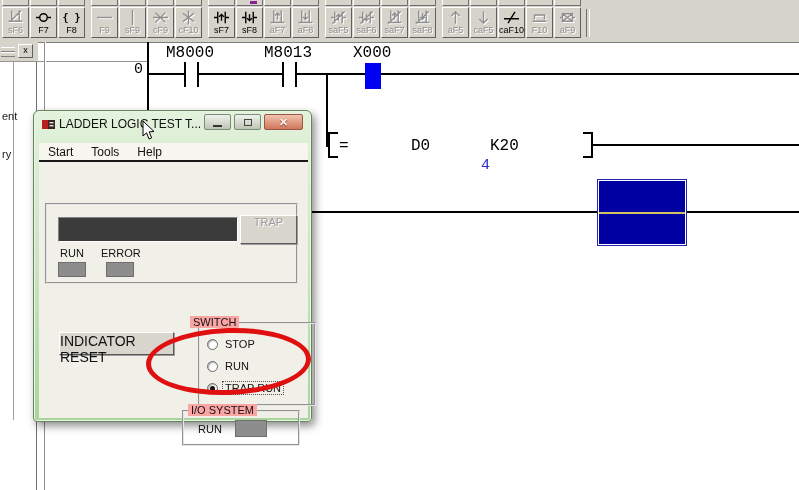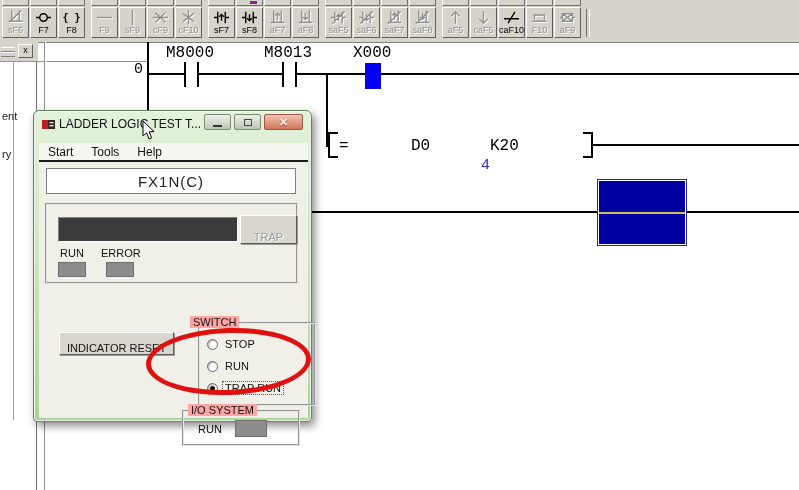--- a/index.html
+++ b/index.html
@@ -69,25 +69,25 @@
   .menu-item{font-size:12px;color:#111;padding:0 9px;}
   #menu-sep{position:absolute;left:0;top:17px;width:100%;height:2px;background:#191919;}
   #plc-box{position:absolute;left:7px;top:25px;width:250px;height:26px;background:#fff;border:1px solid #7f7f7f;
       box-sizing:border-box;display:flex;align-items:center;justify-content:center;font-size:15px;color:#222;letter-spacing:1px;}
   .groupbox{position:absolute;border:2px groove #e6e6e6;box-sizing:border-box;}
   .group-legend{position:absolute;font-size:11px;color:#111;background:#fca5a5;padding:0 3px;}
   #status-group{left:6px;top:60px;width:253px;height:81px;}
   #trap-display{position:absolute;left:11px;top:12px;width:180px;height:25px;background:#3b3b3b;
       border:1px solid;border-color:#828282 #fff #fff #828282;box-sizing:border-box;}
   .btn3d{background:#d9d6cd;box-sizing:border-box;border:1px solid;border-color:#fff #5a5a5a #5a5a5a #fff;
-      box-shadow:1px 1px 0 #9c9c9c;display:flex;align-items:flex-end;justify-content:center;}
+      box-shadow:1px 1px 0 #9c9c9c;display:flex;align-items:flex-start;justify-content:center;}
   #trap-btn{position:absolute;left:193px;top:10px;width:57px;height:29px;font-size:11px;color:#9c9c9c;text-shadow:1px 1px 0 #fff;}
   .led-label{position:absolute;font-size:11px;color:#111;}
   .led-box{position:absolute;width:28px;height:15px;background:#8d8d8d;border:1px solid #6e6e6e;box-sizing:border-box;}
-  #indicator-reset-btn{position:absolute;left:20px;top:189px;width:115px;height:23px;font-size:11px;color:#111;}
+  #indicator-reset-btn{position:absolute;left:20px;top:189px;width:115px;height:23px;font-size:14px;color:#111;}
   #switch-group{left:159px;top:179px;width:118px;height:84px;}
   .radio-row{position:absolute;left:7px;display:flex;align-items:center;height:16px;}
   .radio-circle{width:11px;height:11px;border-radius:50%;background:#fdfdfd;border:1px solid #6a6a6a;
       box-shadow:inset 1px 1px 1px #b0b0b0;box-sizing:border-box;display:flex;align-items:center;justify-content:center;}
   .radio-dot{width:5px;height:5px;border-radius:50%;background:#111;}
   .radio-label{font-size:11px;color:#111;margin-left:5px;padding:0 2px;}
   .radio-label.focused{outline:1px dotted #555;}
   #io-group{left:143px;top:267px;width:118px;height:36px;}
   #io-run-label{position:absolute;left:14px;top:11px;font-size:11px;color:#111;}
   #io-led{position:absolute;left:51px;top:8px;width:32px;height:17px;background:#8d8d8d;border:1px solid #6e6e6e;box-sizing:border-box;}
@@ -387,23 +387,20 @@
     </div>
 
     <div id="dialog-client">
       <div id="dialog-menubar">
           <span class="menu-item">Start</span>
           <span class="menu-item">Tools</span>
           <span class="menu-item">Help</span>
         </div>
       <div id="menu-sep"></div>
 
-      <div id="plc-box">
-        <span>FX1N(C)</span>
-      </div>
 
       <div id="status-group" class="groupbox">
         <div id="trap-display"></div>
         <div id="trap-btn" class="btn3d">
           <span>TRAP</span>
         </div>
         <span class="led-label" style="left:13px;top:42px">RUN</span>
         <span class="led-label" style="left:54px;top:42px">ERROR</span>
         <div class="led-box" style="left:11px;top:57px"></div>
         <div class="led-box" style="left:59px;top:57px"></div>

